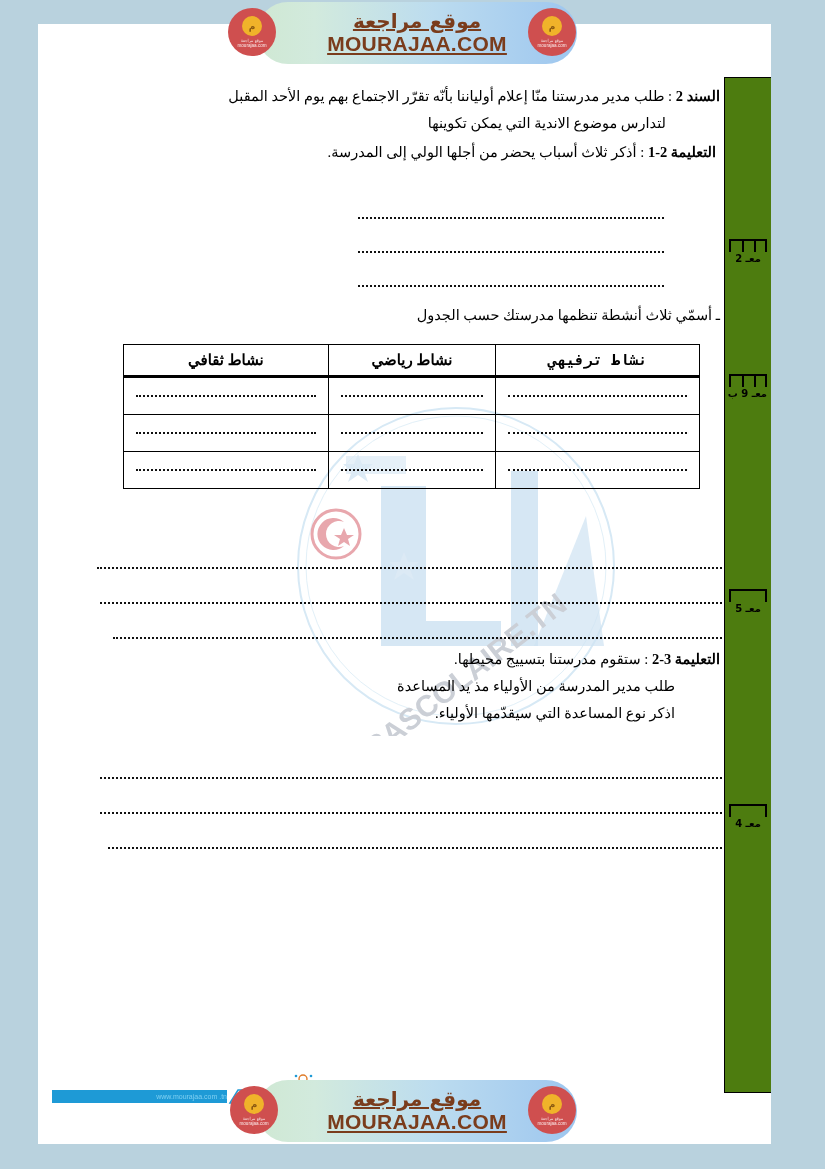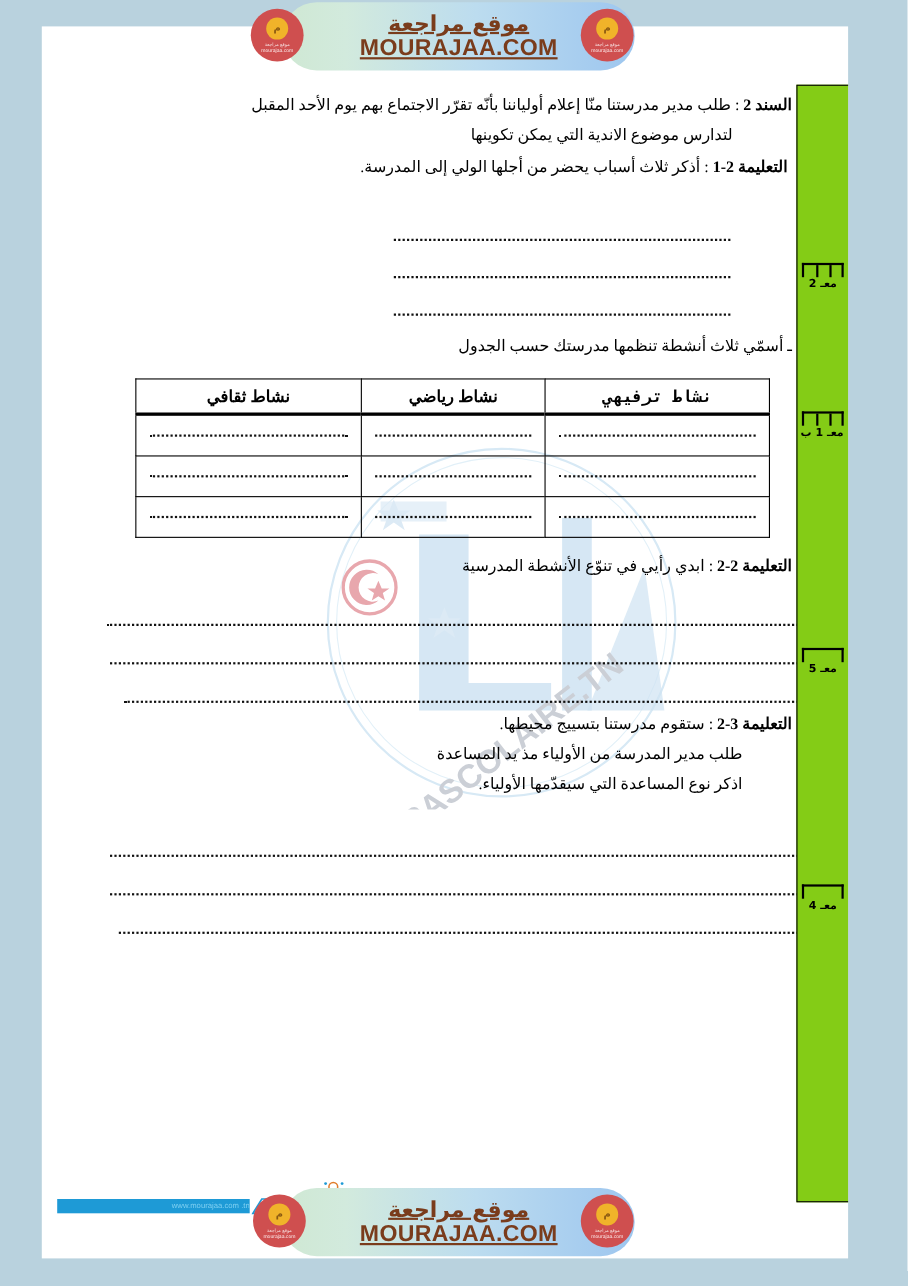--- a/index.html
+++ b/index.html
@@ -205,21 +205,21 @@
   }
 
   
   #grading-column {
     position: absolute;
     left: 686px;
     top: 53px;
     width: 47px;
     height: 1014px;
     border: 1px solid #000;
-    background: #84cc16;
+    background: #4d7c0f;
     z-index: 4;
   }
   .grade-mark {
     position: absolute;
     left: 4px;
     width: 38px;
   }
   .grade-bracket {
     position: relative;
     height: 11px;
@@ -284,23 +284,20 @@
     <div class="dots" style="left:320px; top:191px; width:306px;"></div>
 
     <div class="num-marker" style="right:19px; top:213px;">❷</div>
     <div class="dots" style="left:320px; top:225px; width:306px;"></div>
 
     <div class="num-marker" style="right:19px; top:247px;">❸</div>
     <div class="dots" style="left:320px; top:259px; width:306px;"></div>
 
     <div class="txt" style="right:51px; top:282px;">ـ أسمّي ثلاث أنشطة تنظمها مدرستك حسب الجدول</div>
 
-    <div class="txt" style="right:51px; top:482px;">
-      <span class="lbl-b">التعليمة 2-2</span><span> : </span><span>ابدي رأيي في تنوّع الأنشطة المدرسية</span>
-    </div>
     <div class="dots" style="left:59px; top:541px; width:629px;"></div>
     <div class="dots" style="left:62px; top:576px; width:626px;"></div>
     <div class="dots" style="left:75px; top:611px; width:613px;"></div>
 
     <div class="txt" style="right:51px; top:626px;">
       <span class="lbl-b">التعليمة 3-2</span><span> : </span><span>ستقوم مدرستنا بتسييج محيطها.</span>
     </div>
     <div class="txt" style="right:96px; top:653px;">طلب مدير المدرسة من الأولياء مذ يد المساعدة</div>
     <div class="txt" style="right:96px; top:680px;">اذكر نوع المساعدة التي سيقدّمها الأولياء.</div>
 
@@ -361,21 +358,21 @@
         <span class="tick t2"></span>
       </div>
       <div class="grade-label">معـ 2</div>
     </div>
 
     <div class="grade-mark" style="top:296px;">
       <div class="grade-bracket">
         <span class="tick t1"></span>
         <span class="tick t2"></span>
       </div>
-      <div class="grade-label">معـ 1 ب</div>
+      <div class="grade-label">معـ 9 ب</div>
     </div>
 
     <div class="grade-mark" style="top:511px;">
       <div class="grade-bracket"></div>
       <div class="grade-label">معـ 5</div>
     </div>
 
     <div class="grade-mark" style="top:726px;">
       <div class="grade-bracket"></div>
       <div class="grade-label">معـ 4</div>

